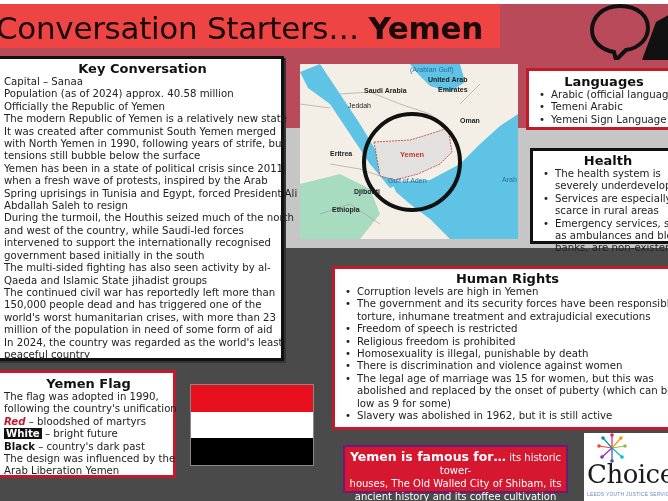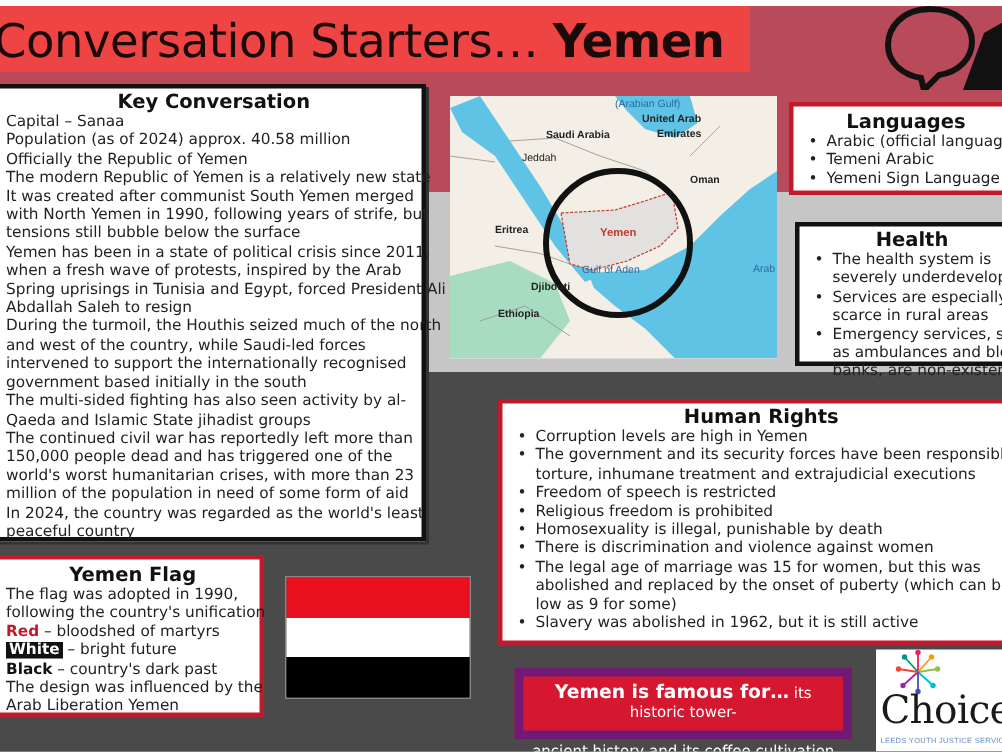--- a/index.html
+++ b/index.html
@@ -34,28 +34,28 @@
 
     .languages { left: 526px; top: 68px; width: 150px; height: 62px; border: 3px solid #c01a2c; padding: 3px 0 0 6px; }
     .health { left: 530px; top: 148px; width: 150px; height: 96px; border: 3px solid #111; padding: 2px 0 0 6px; }
     .health li, .languages li { white-space: nowrap; }
 
     .human-rights { left: 332px; top: 266px; width: 345px; height: 164px; border: 3px solid #c01a2c; padding: 2px 0 0 6px; }
     .human-rights li { white-space: nowrap; }
 
     .flag-panel { left: -4px; top: 370px; width: 180px; height: 108px; border: 3px solid #c01a2c; padding: 3px 0 0 5px; }
     .flag-panel p { white-space: nowrap; }
-    .red-word { color: #c01a2c; font-weight: bold; }
+    .red-word { color: #c01a2c; font-weight: bold; font-style: italic; }
     .white-word { background: #111; color: #fff; font-weight: bold; padding: 0 2px; }
     .black-word { color: #111; font-weight: bold; }
 
     .flag { position: absolute; left: 190px; top: 384px; width: 124px; height: 82px; border: 1px solid #888; }
     .flag div { height: 33.33%; }
 
-    .famous { position: absolute; left: 343px; top: 445px; width: 225px; height: 48px; background: #d5172f; border: 6px solid #701a75; color: #fff; text-align: center; font-size: 10px; line-height: 13px; padding: 3px 4px 0 4px; }
+    .famous { position: absolute; left: 343px; top: 445px; width: 225px; height: 48px; background: #d5172f; border: 2px solid #701a75; color: #fff; text-align: center; font-size: 10px; line-height: 13px; padding: 3px 4px 0 4px; }
     .famous b { font-size: 12.5px; }
 
     .choice-logo { position: absolute; left: 584px; top: 433px; width: 90px; height: 68px; background: #fff; }
     .choice-text { position: absolute; left: 3px; top: 26px; font-family: "DejaVu Serif", serif; font-size: 26px; color: #1a1a1a; letter-spacing: -0.5px; }
     .choice-sub { position: absolute; left: 3px; top: 58px; font-size: 5px; color: #6a8bbf; white-space: nowrap; letter-spacing: 0.2px; font-family: "Liberation Sans", sans-serif; }
   </style>
 </head>
 <body>
 
 <div class="bg-top"></div>
@@ -176,21 +176,21 @@
 </div>
 
 <div class="flag">
   <div style="background:#e8101f;"></div>
   <div style="background:#ffffff;"></div>
   <div style="background:#000000;"></div>
 </div>
 
 <div class="famous">
   <b>Yemen is famous for…</b><span> its historic tower-</span><br>
-  <br>
+  <span>houses, The Old Walled City of Shibam, its</span><br>
   <span>ancient history and its coffee cultivation</span>
 </div>
 
 <div class="choice-logo">
   <svg width="40" height="30" viewBox="0 0 40 30" style="position:absolute;left:8px;top:0;">
     <g stroke-width="1.2">
       <line x1="20" y1="15" x2="20" y2="2" stroke="#e91e63"></line>
         <circle cx="20" cy="2" r="1.8" fill="#e91e63"></circle>
       <line x1="20" y1="15" x2="29" y2="5" stroke="#ff9800"></line>
         <circle cx="29" cy="5" r="1.8" fill="#ff9800"></circle>

